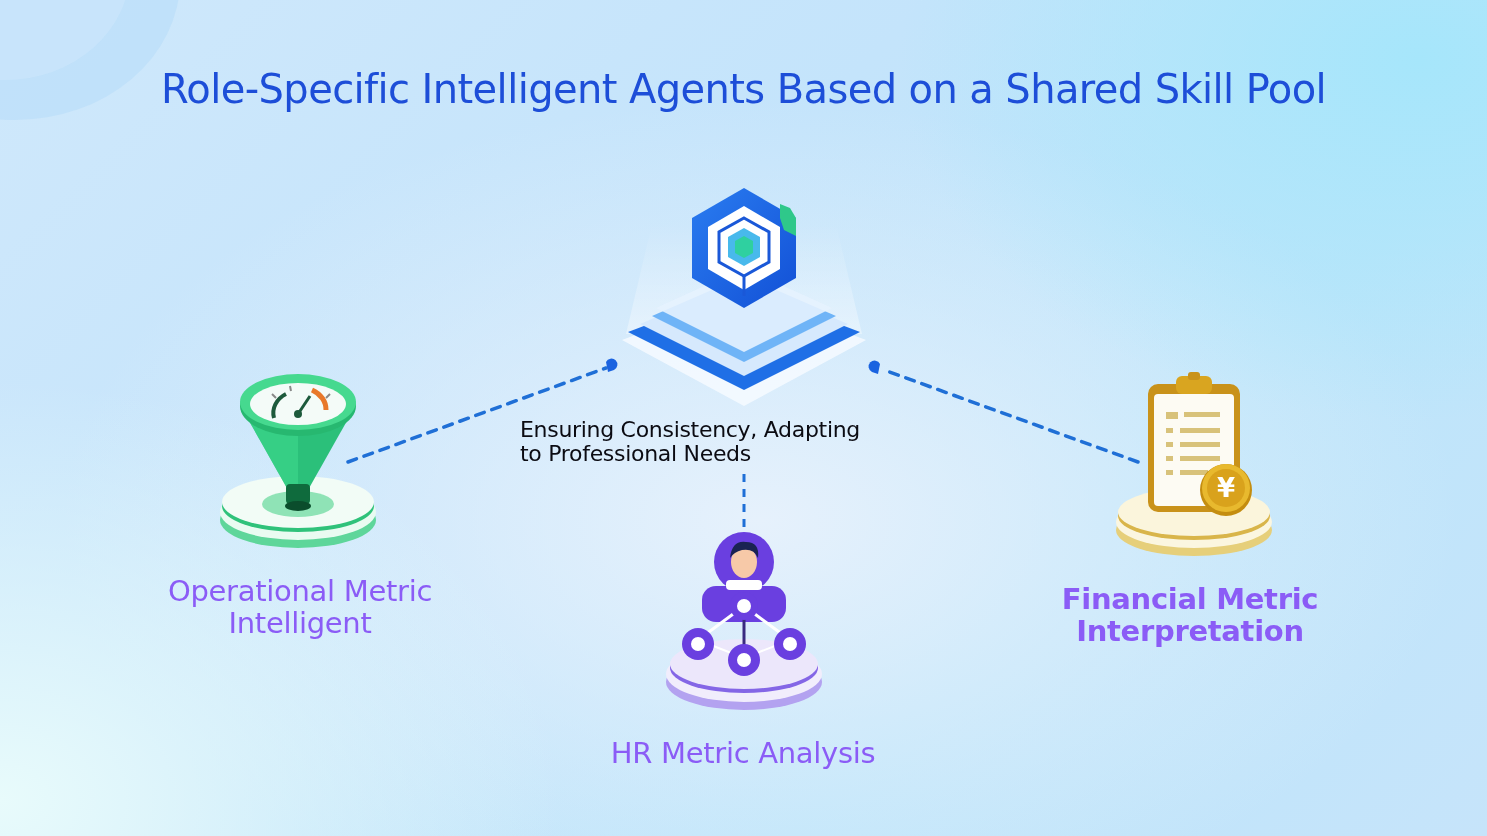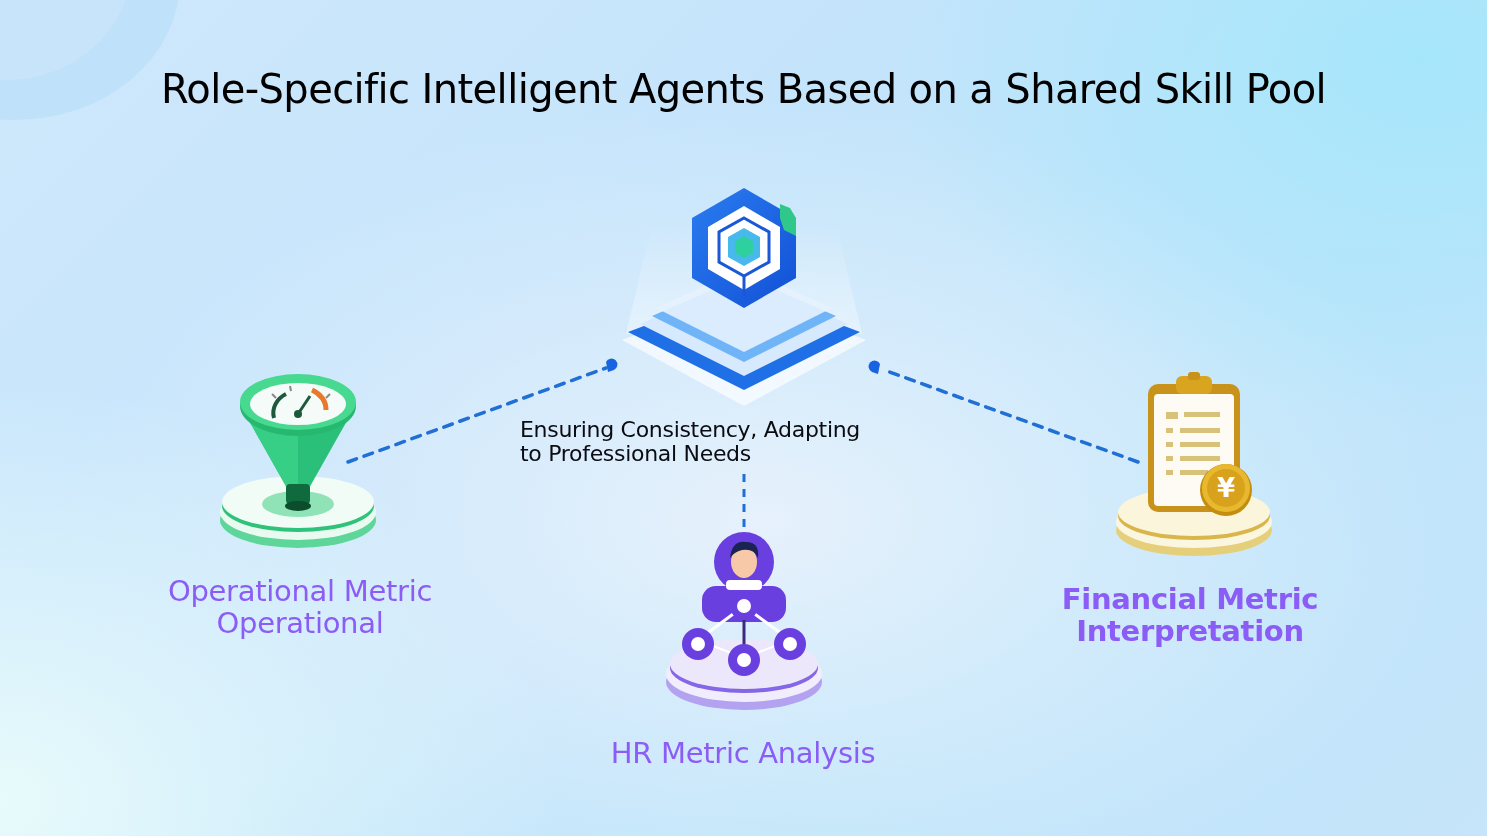--- a/index.html
+++ b/index.html
@@ -16,21 +16,21 @@
     .deco-circle {
       position: absolute; left: -150px; top: -160px; width: 330px; height: 280px;
       border-radius: 50%; background: rgba(178,218,248,0.45);
     }
     .deco-circle.inner {
       left: -120px; top: -140px; width: 250px; height: 220px;
       background: rgba(205,232,252,0.55);
     }
     .title {
       position: absolute; left: 0; top: 66px; width: 1487px; text-align: center;
-      font-size: 40px; font-weight: 500; letter-spacing: -0.6px; color: #000000;
+      font-size: 40px; font-weight: 500; letter-spacing: -0.6px; color: #1d4ed8;
       font-family: "DejaVu Sans", sans-serif;
     }
     svg.connectors { position: absolute; left: 0; top: 0; }
     .node { position: absolute; }
     .label {
       position: absolute; text-align: center; font-size: 29px; line-height: 32px;
       color: #8b5cf6; letter-spacing: -0.3px;
     }
     .label span { display: block; }
     .center-caption {
@@ -112,21 +112,21 @@
     <path d="M96 18 A26 22 0 0 1 110 38" fill="none" stroke="#e8782a" stroke-width="5"></path>
     <line x1="82" y1="42" x2="94" y2="24" stroke="#1d5a3c" stroke-width="3"></line>
     <circle cx="82" cy="42" r="4" fill="#1d5a3c"></circle>
     <line x1="56" y1="22" x2="60" y2="26" stroke="#888" stroke-width="2"></line>
     <line x1="74" y1="14" x2="75" y2="19" stroke="#888" stroke-width="2"></line>
     <line x1="114" y1="22" x2="110" y2="26" stroke="#888" stroke-width="2"></line>
   </svg>
 </div>
 <div class="label" style="left:130px; top:575px; width:340px;">
   <span>Operational Metric</span>
-  <span>Operational</span>
+  <span>Intelligent</span>
 </div>
 
 <div class="node" style="left:662px; top:528px; width:164px; height:188px;">
   <svg width="164" height="188" viewBox="0 0 164 188">
     <ellipse cx="82" cy="154" rx="78" ry="28" fill="#b3a2f0"></ellipse>
     <ellipse cx="82" cy="146" rx="78" ry="28" fill="#f1edfc"></ellipse>
     <ellipse cx="82" cy="140" rx="74" ry="25" fill="#8466e6"></ellipse>
     <ellipse cx="82" cy="136" rx="74" ry="25" fill="#ece7fb"></ellipse>
 
     <circle cx="82" cy="34" r="30" fill="#6a3fe0"></circle>

